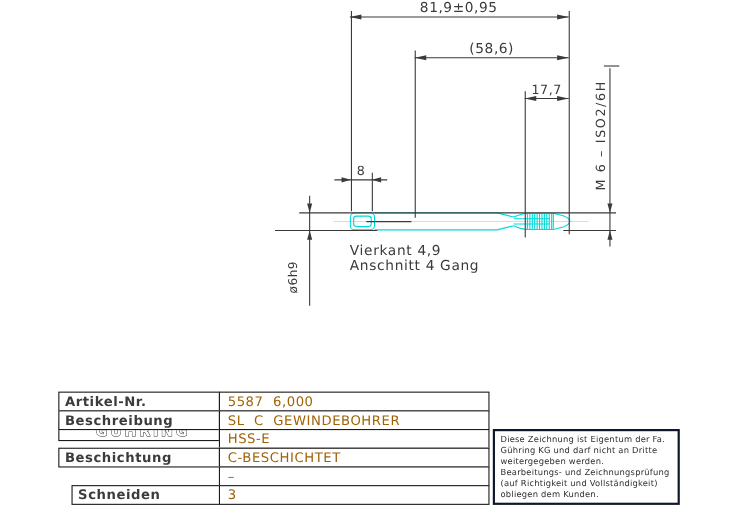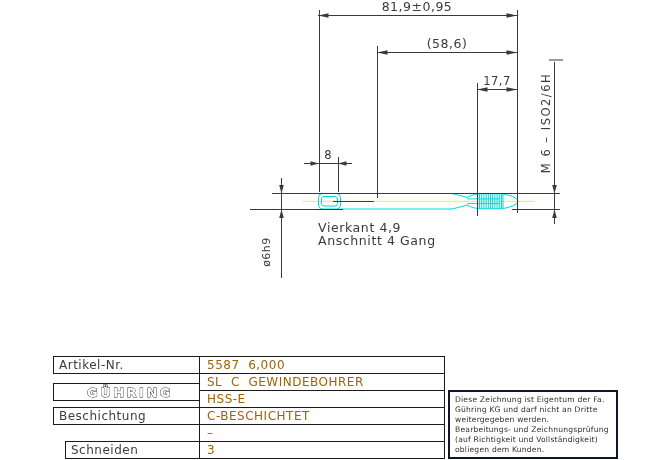--- a/index.html
+++ b/index.html
@@ -5,21 +5,21 @@
   html,body{margin:0;padding:0;background:#ffffff;}
   .screen{position:relative;width:670px;height:460px;background:#ffffff;overflow:hidden;
           font-family:"DejaVu Sans",sans-serif;}
   .drawing{position:absolute;left:0;top:0;width:670px;height:340px;}
   .drawing text{font-family:"DejaVu Sans",sans-serif;fill:#3a3a3a;}
 
   
   .tbl{position:absolute;left:53px;top:339px;width:392px;height:120px;}
   .cell{position:absolute;box-sizing:border-box;border:1px solid #1b1b1b;background:#ffffff;
         font-size:12px;line-height:16px;color:#3c3c3c;letter-spacing:0.5px;overflow:hidden;}
-  .lcell{left:0;width:147px;padding-left:5px;}
+  .lcell{left:0;width:147px;padding-left:5px;font-weight:bold;}
   .vcell{left:146px;width:246px;padding-left:7px;color:#a16207;white-space:pre;}
   .logo-cell{left:0;top:0;width:147px;height:18px;padding:0;margin-top:44px;}
   .logo-cell svg{display:block;width:100%;height:100%;}
 
   
   .note{position:absolute;left:448px;top:390px;width:170px;height:69px;box-sizing:border-box;
         border:2px solid #0f172a;background:#ffffff;padding:3px 2px 0 5px;}
   .note div{font-size:7.6px;line-height:10px;color:#2e2e2e;letter-spacing:0.2px;white-space:nowrap;}
 </style>
 </head>
@@ -108,20 +108,21 @@
 
   <div class="tbl">
     <div class="cell logo-cell">
       <svg viewBox="0 0 145 16">
         <text x="76" y="12.5" text-anchor="middle" font-size="13" font-weight="bold" letter-spacing="2.5" fill="#ffffff" stroke="#2b2b2b" stroke-width="0.85" paint-order="stroke" font-family="DejaVu Sans, sans-serif">GÜHRING</text>
       </svg>
     </div>
 
     <div class="cell lcell" style="top:17px;height:18px;">Artikel-Nr.</div>
     <div class="cell vcell" style="top:17px;height:18px;">5587  6,000</div>
+    <div class="cell lcell" style="top:34px;height:18px;">Beschreibung</div>
     <div class="cell vcell" style="top:34px;height:18px;">SL  C  GEWINDEBOHRER</div>
     <div class="cell vcell" style="top:51px;height:18px;">HSS-E</div>
     <div class="cell lcell" style="top:68px;height:18px;">Beschichtung</div>
     <div class="cell vcell" style="top:68px;height:18px;">C-BESCHICHTET</div>
     <div class="cell lcell" style="top:85px;height:18px;margin-top:40px;">Kuehlung</div>
     <div class="cell vcell" style="top:85px;height:18px;">–</div>
     <div class="cell lcell" style="top:102px;height:18px;margin-left:12px;">Schneiden</div>
     <div class="cell vcell" style="top:102px;height:18px;">3</div>
   </div>
 

